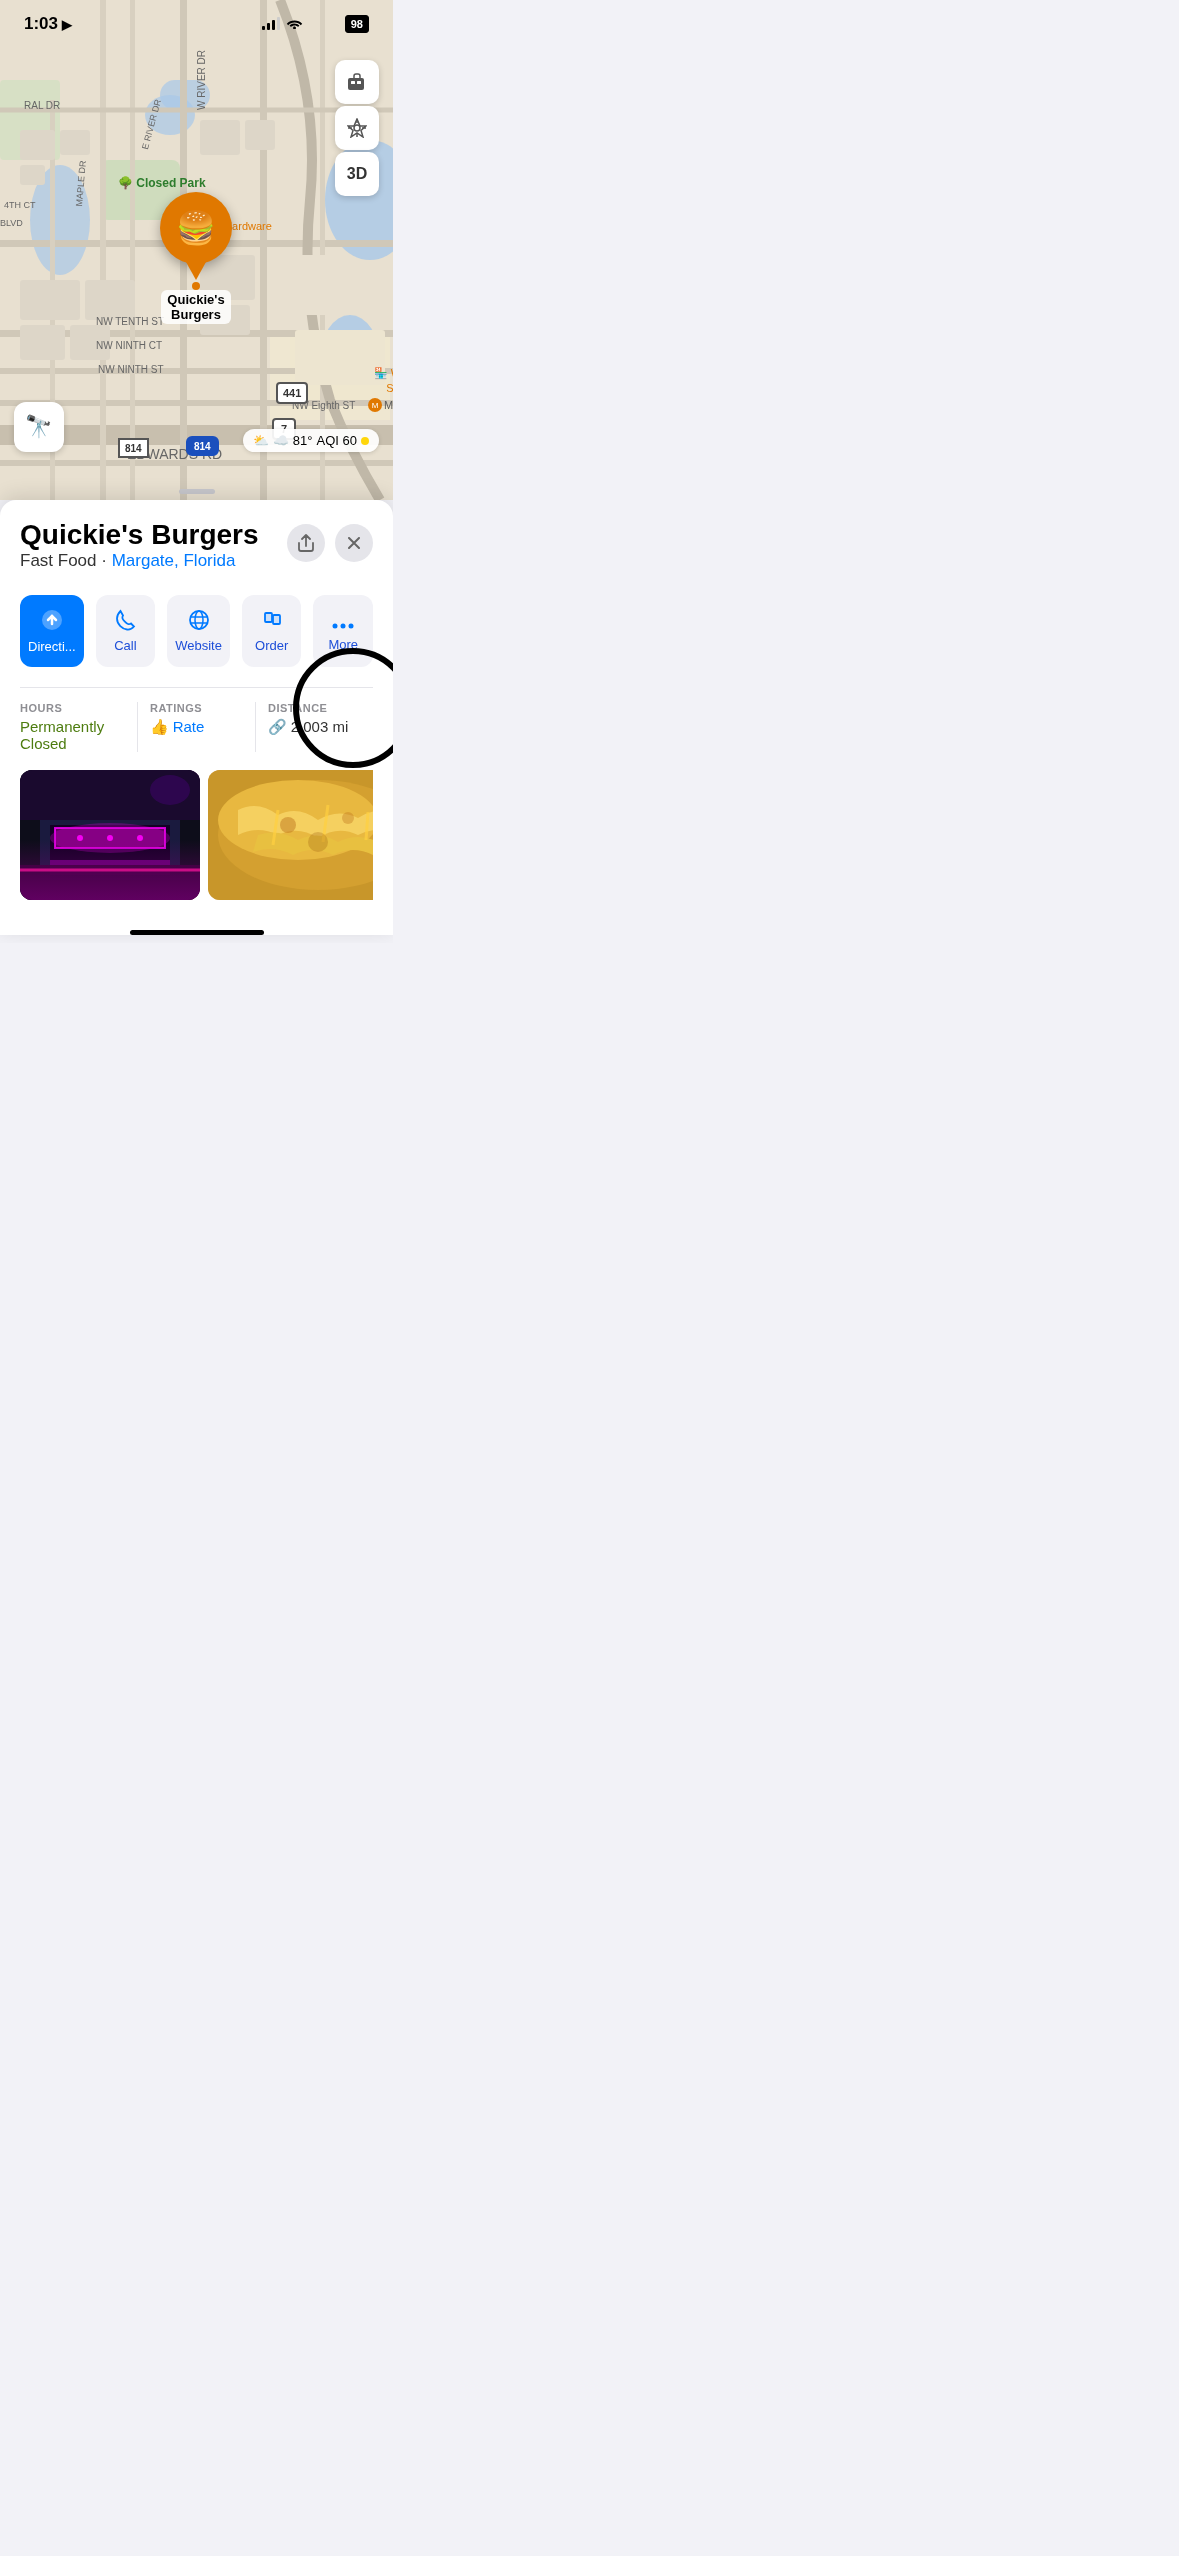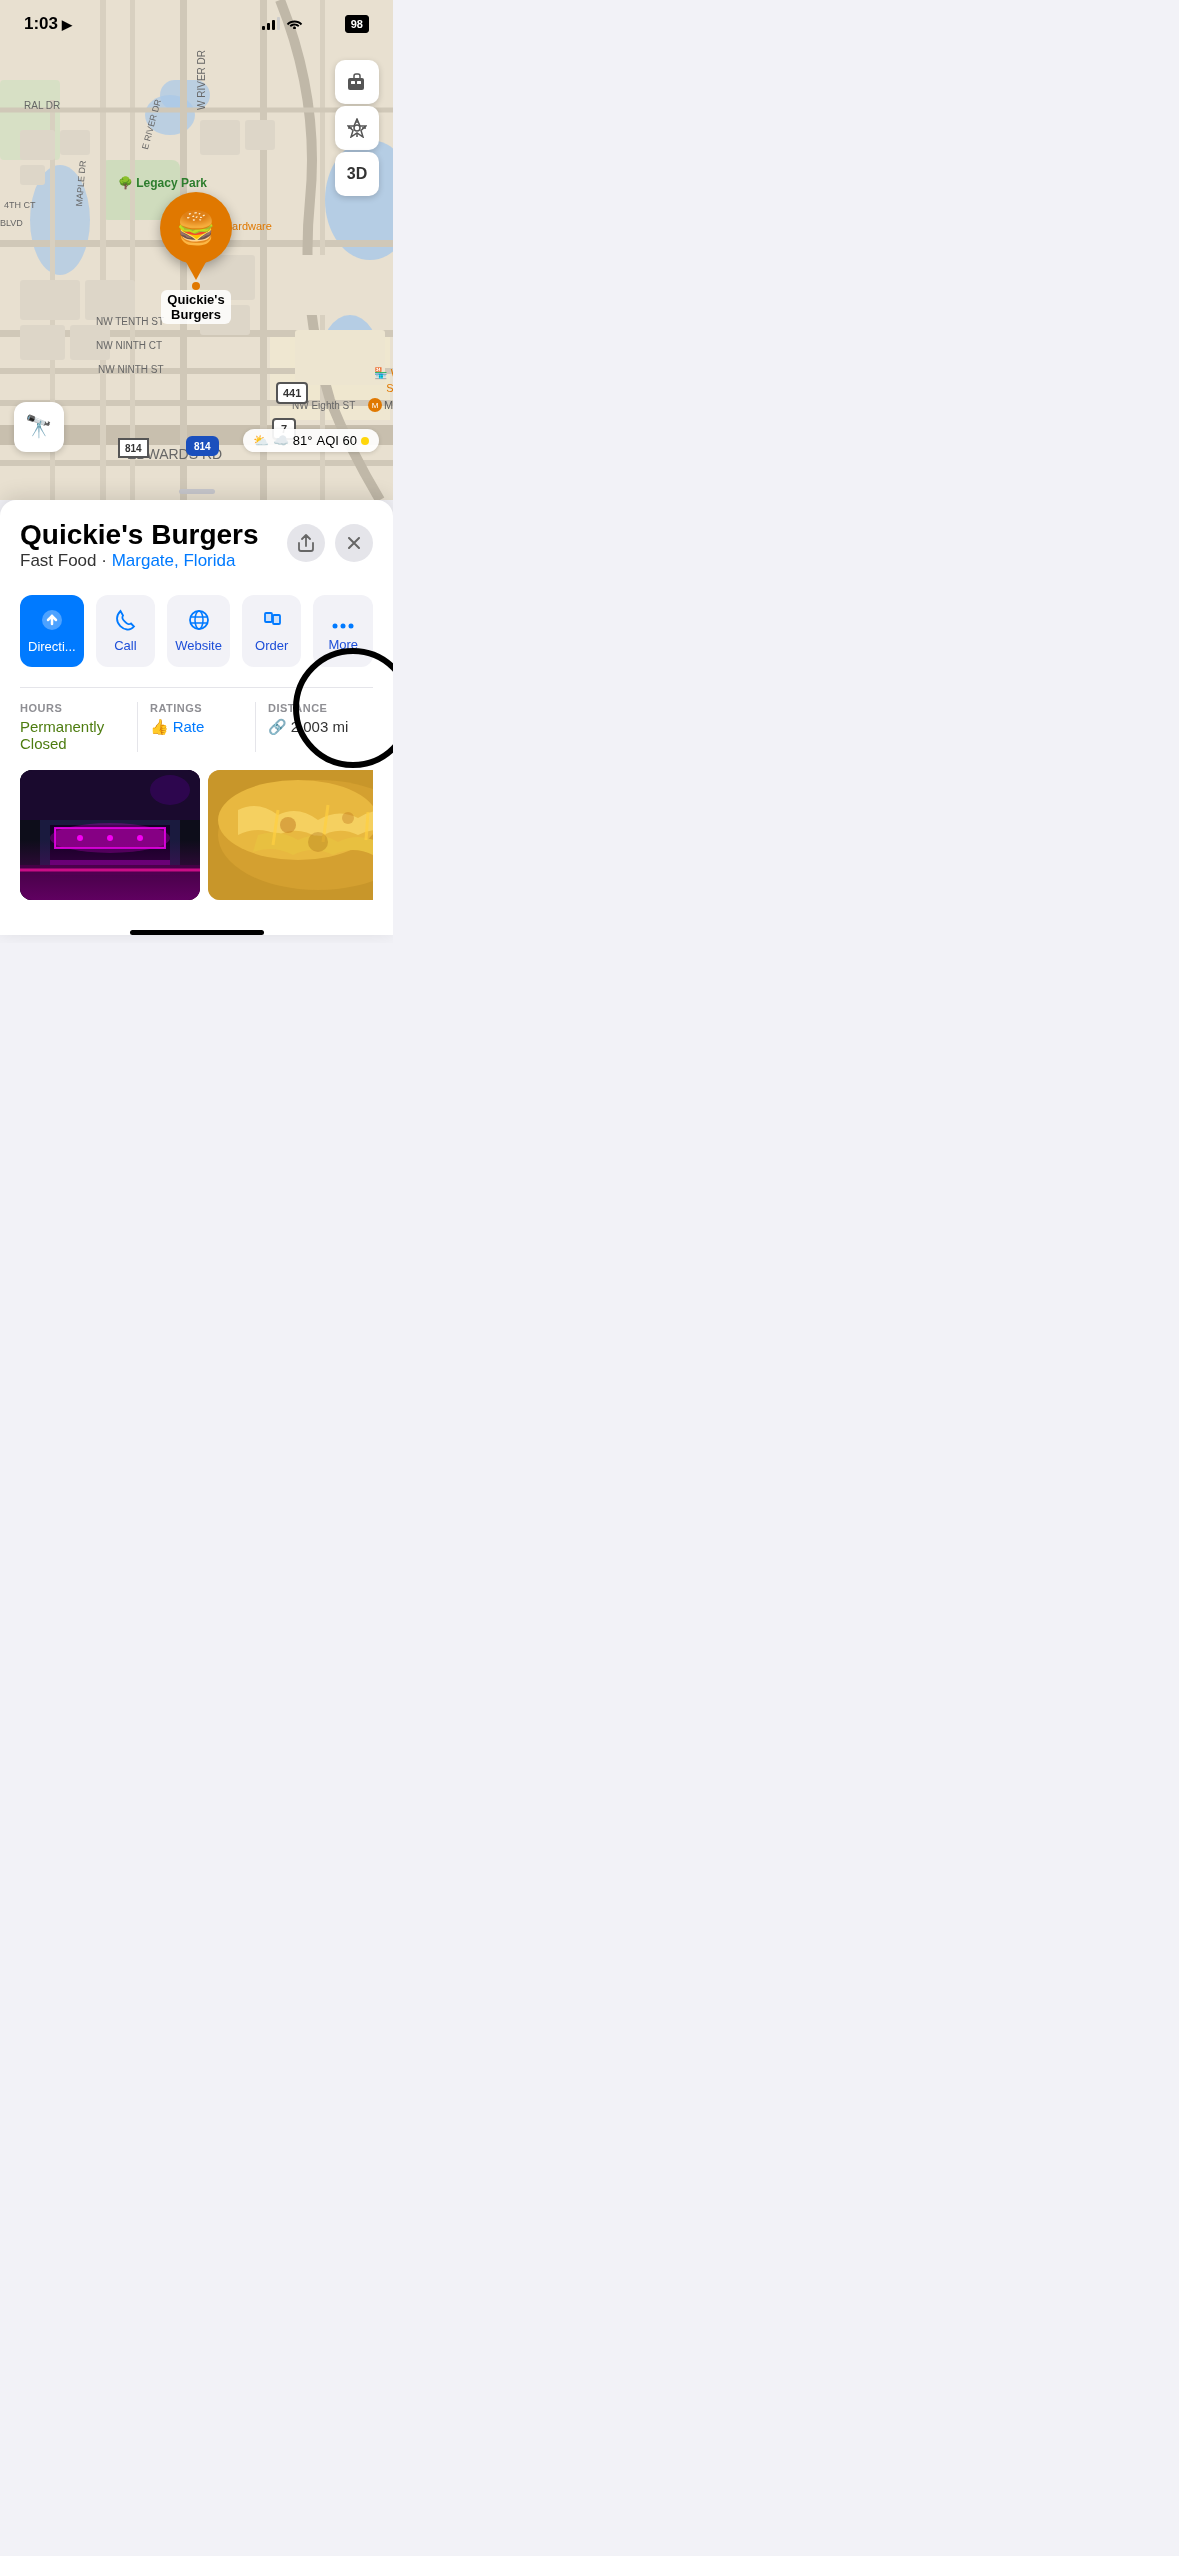--- a/index.html
+++ b/index.html
@@ -473,21 +473,21 @@
     <rect x="85" y="280" width="50" height="40" rx="3" fill="#ddd6c8"></rect>
     <rect x="20" y="325" width="45" height="35" rx="3" fill="#ddd6c8"></rect>
     <rect x="70" y="325" width="40" height="35" rx="3" fill="#ddd6c8"></rect>
     <rect x="200" y="255" width="55" height="45" rx="3" fill="#ddd6c8"></rect>
     <rect x="200" y="305" width="50" height="30" rx="3" fill="#ddd6c8"></rect>
     <rect x="290" y="255" width="60" height="60" rx="3" fill="#e8e0d0"></rect>
     <rect x="295" y="330" width="90" height="55" rx="3" fill="#ede5d0"></rect>
   </svg>
 
   <span class="map-label map-label-green" style="top:176px; left:118px;">
-    🌳 Legacy Park
+    🌳 Closed Park
   </span>
   <span class="map-label map-label-orange" style="top:220px; left:186px; font-size:11px;">
     🏪 Ace Hardware<br>Margate
   </span>
 
   <span class="map-label map-label-orange" style="top:366px; left:374px; font-size:11px; line-height:1.4;">
     🏪 Walmart<br>&nbsp;&nbsp;&nbsp;&nbsp;Supercenter
   </span>
   <span class="map-label map-label-store" style="top:398px; left:368px; font-size:11px; display:flex; align-items:center; gap:2px;">
     <span style="background:#e07800;border-radius:50%;width:14px;height:14px;display:inline-flex;align-items:center;justify-content:center;color:white;font-size:8px;">M</span>

